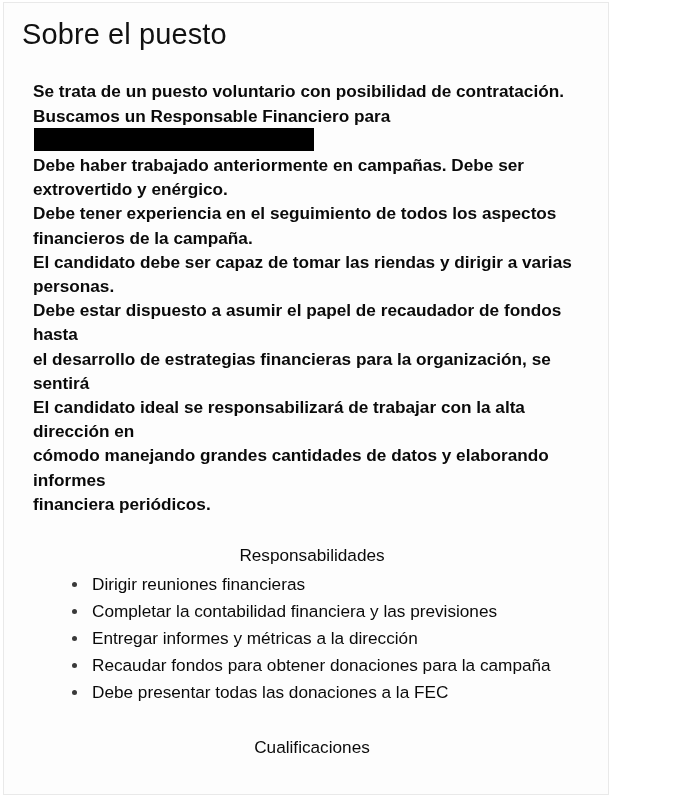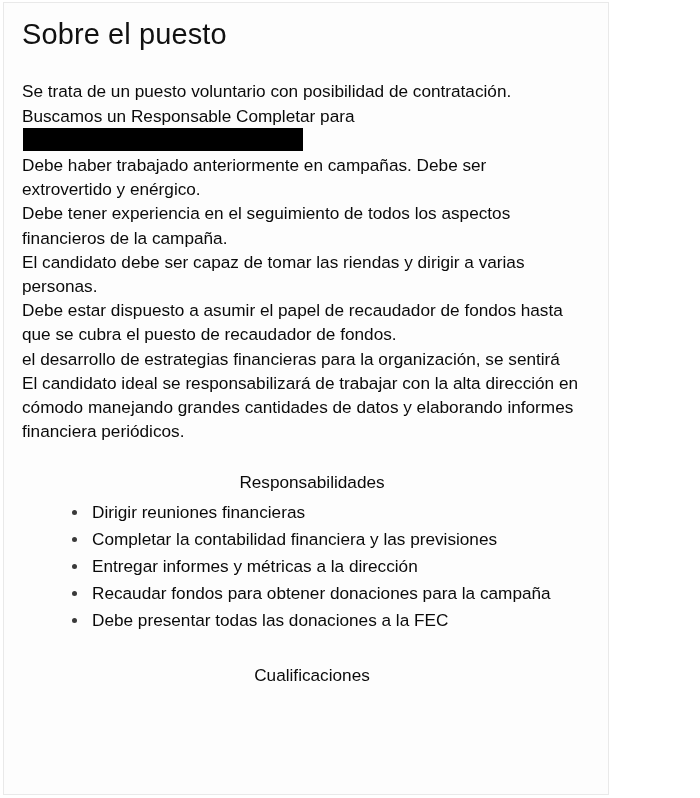--- a/index.html
+++ b/index.html
@@ -44,22 +44,23 @@
     font-weight: 300;
     line-height: 1.15;
     letter-spacing: 0.1px;
     margin: 0 0 28px 0;
     color: #111111;
   }
 
   .body-block {
     font-size: 17.2px;
     line-height: 24.2px;
-    margin: 0;
+    margin: 11px;
     max-width: 668px;
+    font-weight: bold;
   }
 
   .body-line {
     display: block;
     white-space: pre-wrap;
   }
 
   
   .redacted-line {
     position: relative;
@@ -124,30 +125,29 @@
 
   <div class="page-frame"></div>
 
   <div class="content">
 
     <h1 class="doc-title">Sobre el puesto</h1>
 
     <div class="body-block">
       <span class="body-line">Se trata de un puesto voluntario con posibilidad de contratación.</span>
 
-      <span class="redacted-line"><span>Buscamos un Responsable Completar para</span><span class="redaction-bar"></span></span>
+      <span class="redacted-line"><span>Buscamos un Responsable Financiero para</span><span class="redaction-bar"></span></span>
 
       <span class="body-line">Debe haber trabajado anteriormente en campañas. Debe ser</span>
       <span class="body-line">extrovertido y enérgico.</span>
       <span class="body-line">Debe tener experiencia en el seguimiento de todos los aspectos</span>
       <span class="body-line">financieros de la campaña.</span>
       <span class="body-line">El candidato debe ser capaz de tomar las riendas y dirigir a varias</span>
       <span class="body-line">personas.</span>
       <span class="body-line">Debe estar dispuesto a asumir el papel de recaudador de fondos hasta</span>
-      <span class="body-line">que se cubra el puesto de recaudador de fondos.</span>
       <span class="body-line">el desarrollo de estrategias financieras para la organización, se sentirá</span>
       <span class="body-line">El candidato ideal se responsabilizará de trabajar con la alta dirección en</span>
       <span class="body-line">cómodo manejando grandes cantidades de datos y elaborando informes</span>
       <span class="body-line">financiera periódicos.</span>
     </div>
 
     <div class="section section-responsabilidades">
       <div class="section-heading">Responsabilidades</div>
       <ul class="bullet-list">
         <li class="bullet-item">Dirigir reuniones financieras</li>

